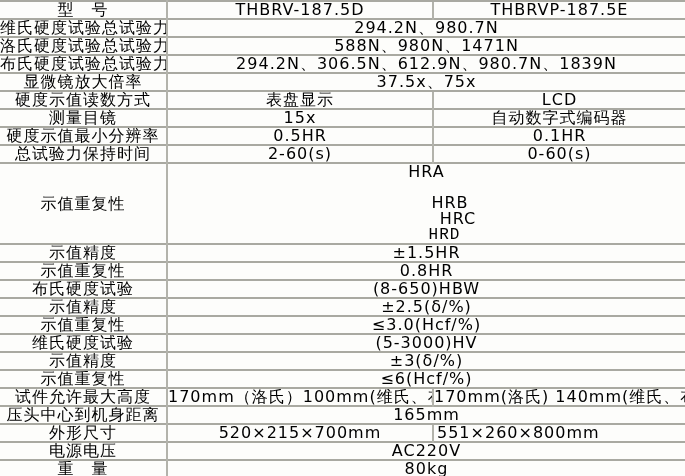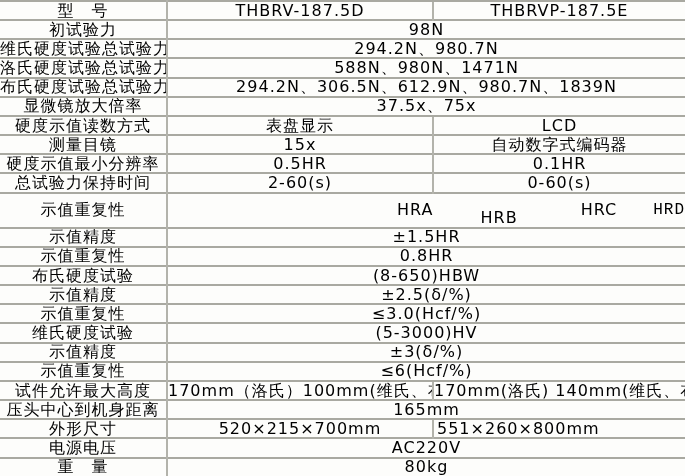--- a/index.html
+++ b/index.html
@@ -7,21 +7,21 @@
   #page{width:685px;height:476px;background:#ffffff;overflow:hidden;}
   table.spec{width:685px;height:476px;border-collapse:collapse;table-layout:fixed;
     font-size:16px;letter-spacing:1px;line-height:1;}
   col.c1{width:167px;} col.c2{width:266px;} col.c3{width:252px;}
   td{background:#fdfdfb;border-top:2px solid #a9a9a1;padding:0;margin:0;
      text-align:center;vertical-align:middle;white-space:nowrap;overflow:hidden;}
   tr:first-child td{border-top:2px solid #a9a9a1;}
   td.lbl{border-right:2px solid #b3b3ab;}
   td.rcell{border-left:2px solid #b3b3ab;}
   td.left-align{text-align:left;padding-left:3px;}
-  .scales{display:flex;justify-content:flex-end;align-items:center;}
+  .scales{display:flex;justify-content:flex-end;align-items:center;flex-direction:column;}
   .scales span{display:inline-block;}
   .sg1{margin-left:47px;margin-top:15px;} .sg2{margin-left:63px;} .sg3{margin-left:36px;font-family:Liberation Mono, monospace;}
 </style>
 </head>
 <body>
 
 <div id="page">
   <table class="spec">
     <colgroup>
         <col class="c1">
@@ -29,24 +29,20 @@
         <col class="c3">
       </colgroup>
 
     <tbody>
         <tr>
       <td class="lbl">型　号</td>
       <td>THBRV-187.5D</td>
       <td class="rcell">THBRVP-187.5E</td>
     </tr>
 
-    <tr>
-      <td class="lbl">初试验力</td>
-      <td colspan="2">98N</td>
-    </tr>
 
     <tr>
       <td class="lbl">维氏硬度试验总试验力</td>
       <td colspan="2">294.2N、980.7N</td>
     </tr>
 
     <tr>
       <td class="lbl">洛氏硬度试验总试验力</td>
       <td colspan="2">588N、980N、1471N</td>
     </tr>

